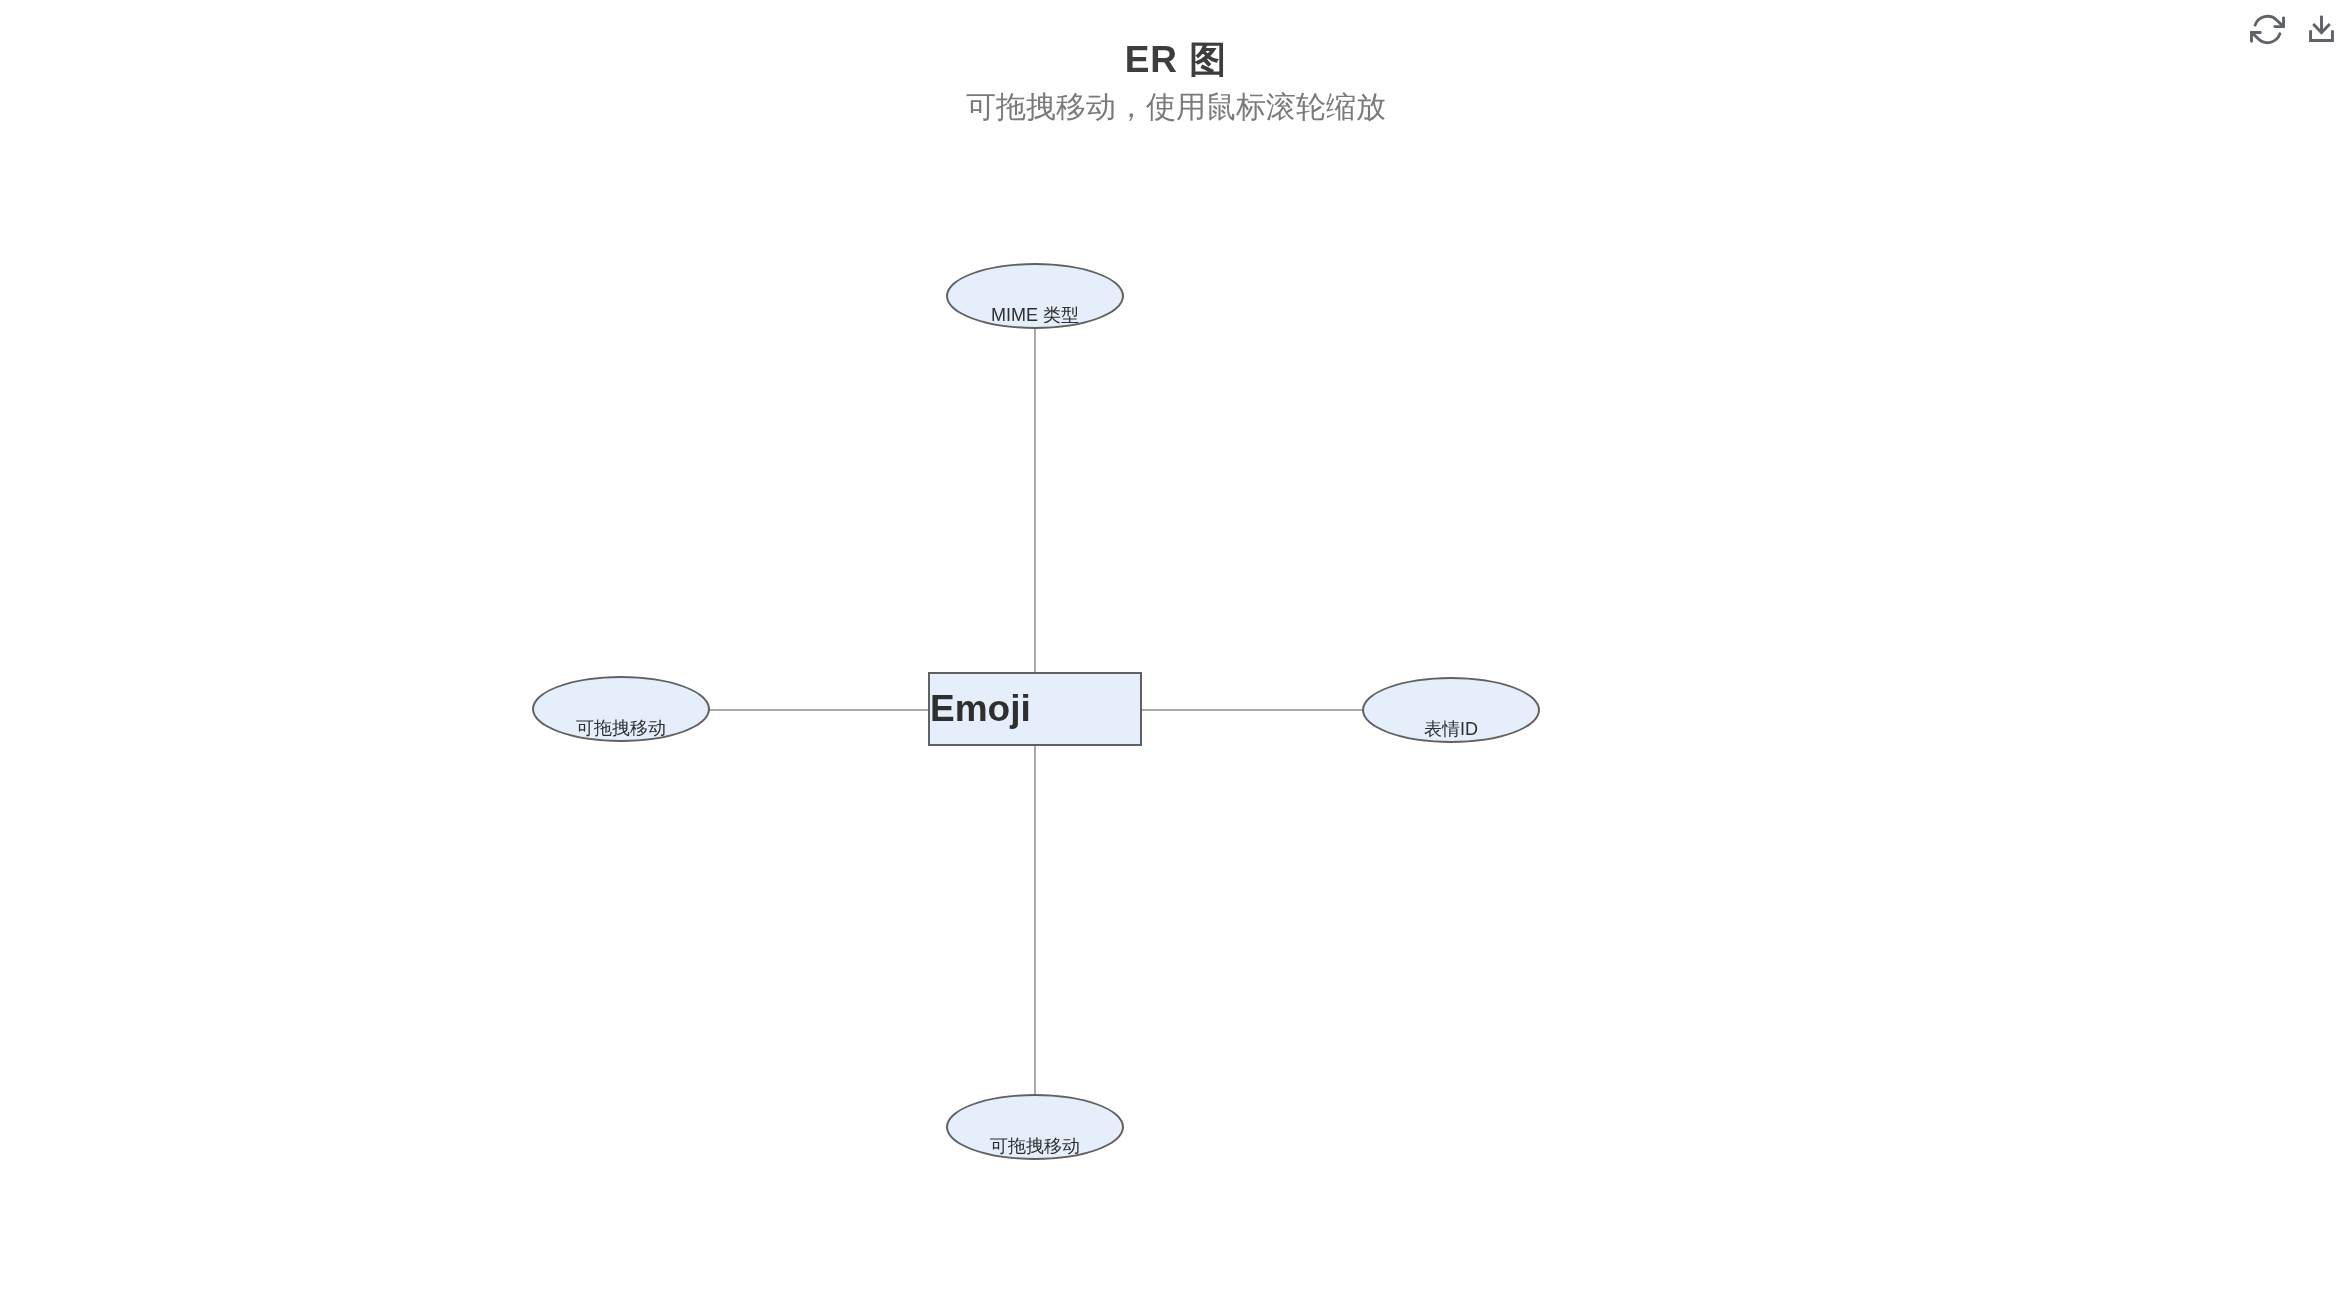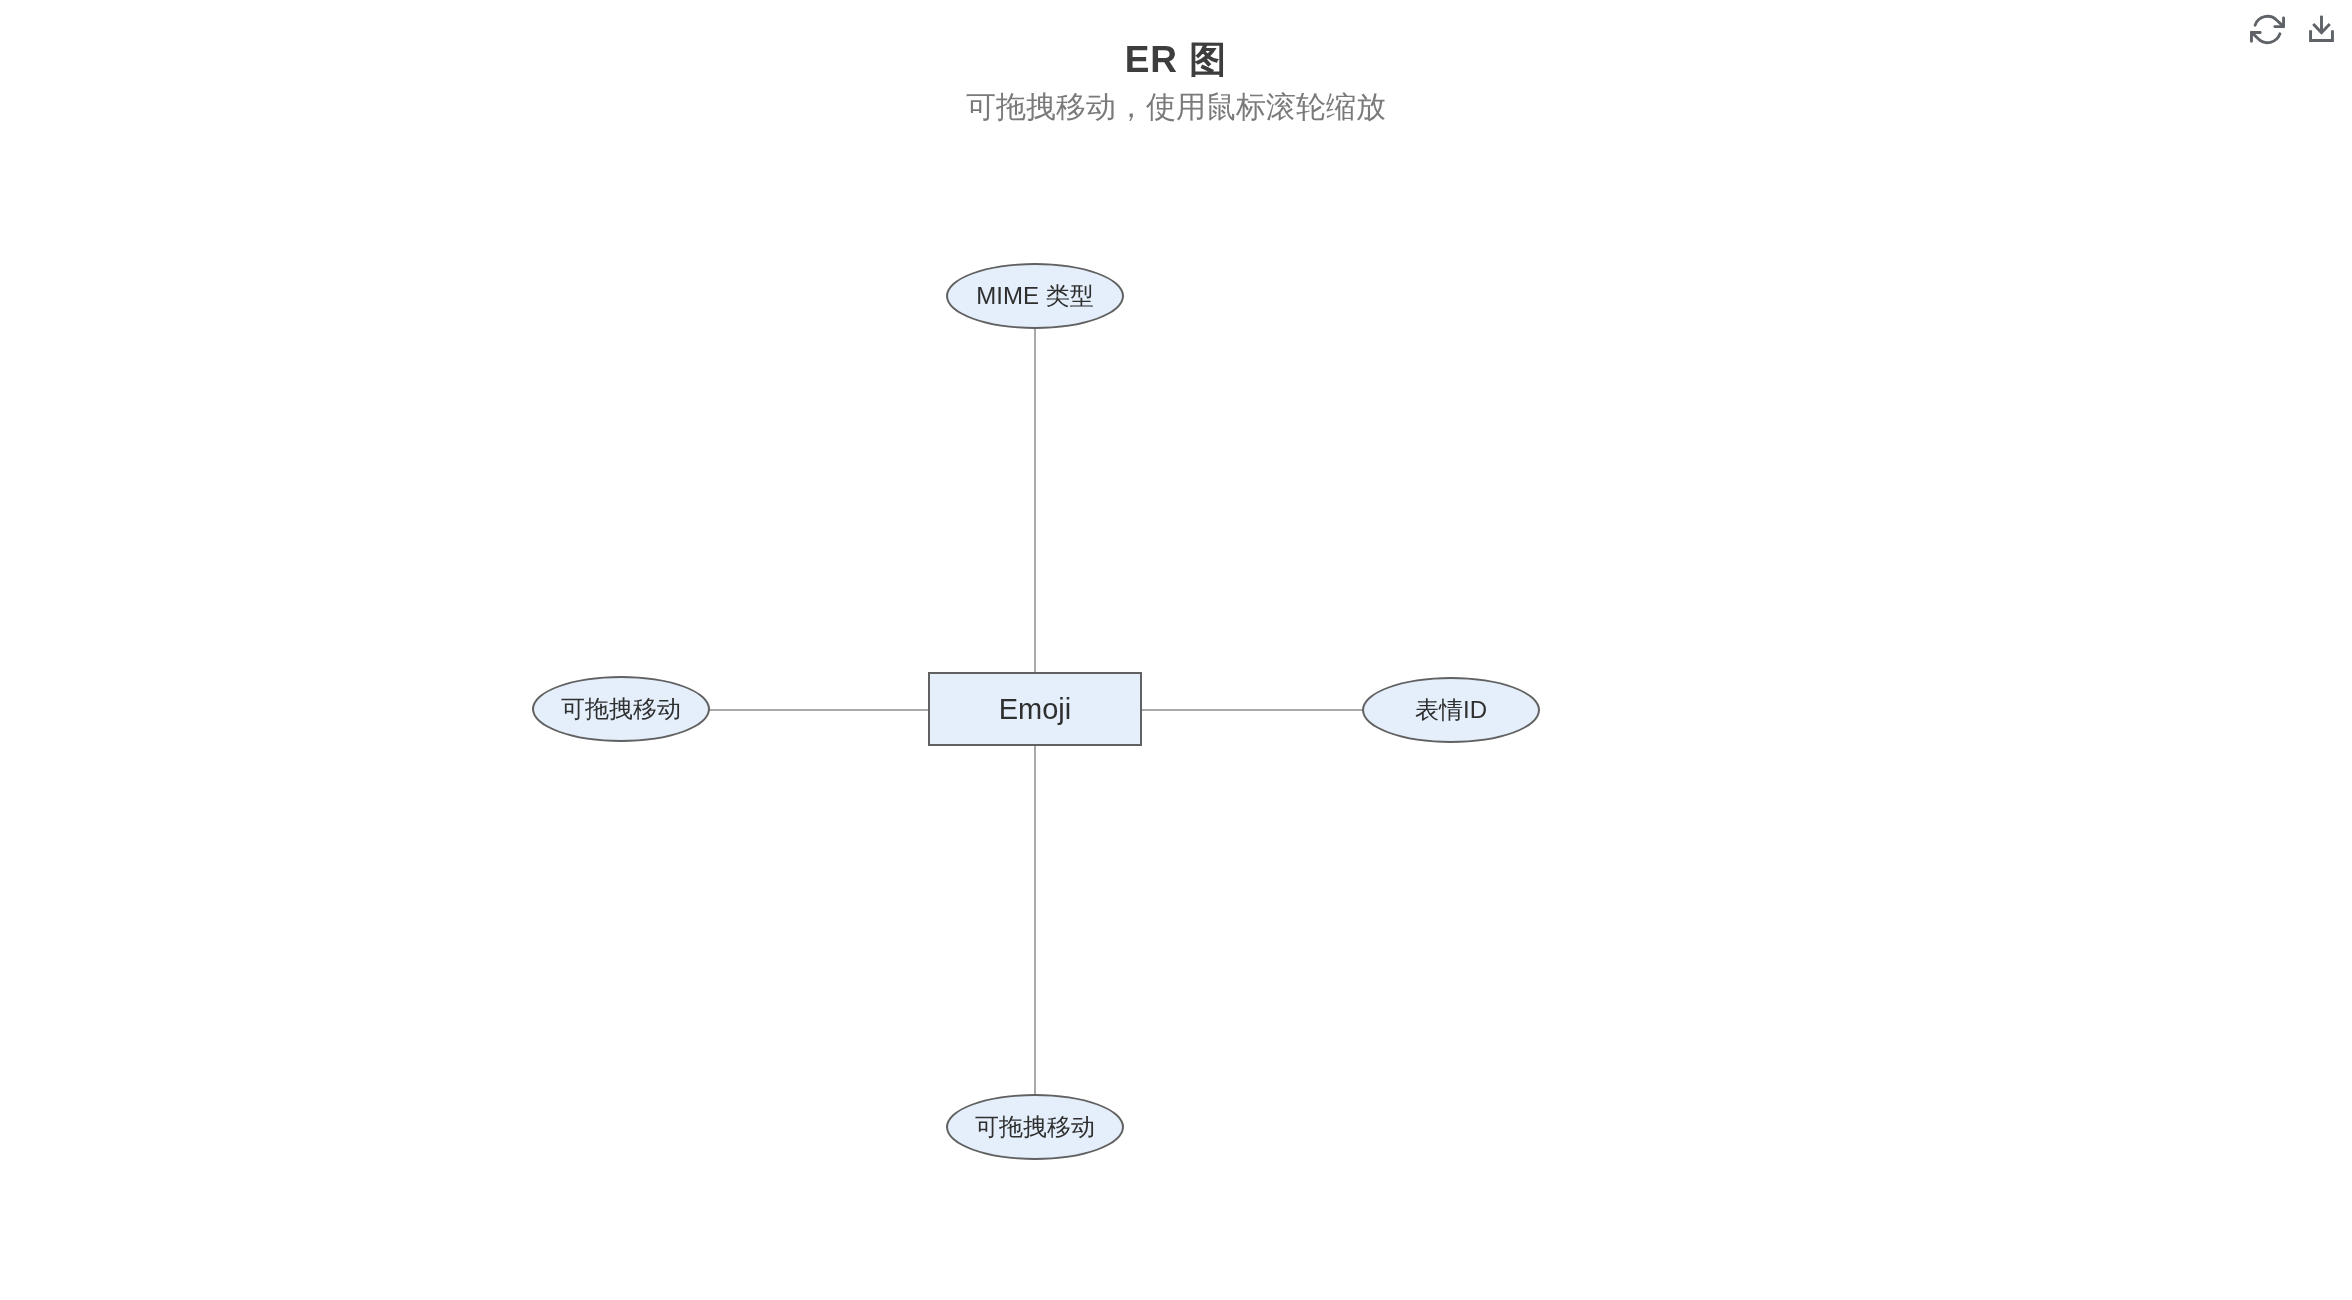--- a/index.html
+++ b/index.html
@@ -57,32 +57,32 @@
   #line-top    { left: 1034px; top: 329px; height: 343px; }
   #line-bottom { left: 1034px; top: 746px; height: 349px; }
   #line-left   { left: 708px;  top: 709px; width: 220px; }
   #line-right  { left: 1142px; top: 709px; width: 222px; }
 
   .entity {
     position: absolute; left: 928px; top: 672px;
     width: 214px; height: 74px;
     background: var(--node-fill);
     border: 2.5px solid var(--node-border);
-    display: flex; align-items: center; justify-content: center;
-    font-size: 29px; font-weight: 400; color: var(--node-text);
+    display: flex; align-items: center; justify-content: flex-start;
+    font-size: 37px; font-weight: 700; color: var(--node-text);
     cursor: grab;
   }
 
   .attr {
     position: absolute; width: 178px; height: 66px;
     background: var(--node-fill);
     border: 2.5px solid var(--node-border);
     border-radius: 50%;
-    display: flex; align-items: center; justify-content: center;
-    font-size: 24px; color: var(--node-text);
+    display: flex; align-items: flex-end; justify-content: center;
+    font-size: 18px; color: var(--node-text);
     cursor: grab;
   }
   #attr-top    { left: 946px;  top: 263px; }
   #attr-left   { left: 532px;  top: 676px; }
   #attr-right  { left: 1362px; top: 677px; }
   #attr-bottom { left: 946px;  top: 1094px; }
 </style>
 </head>
 <body>
 

